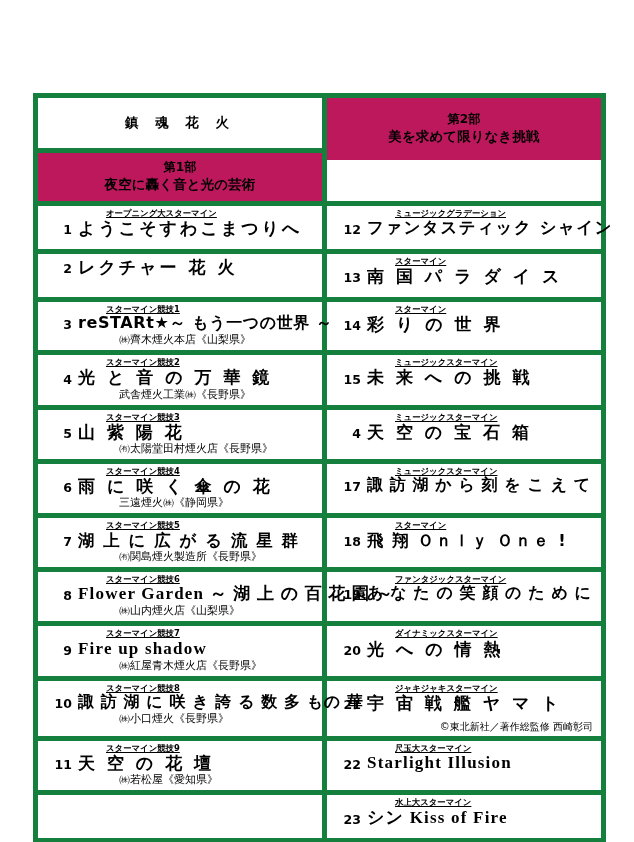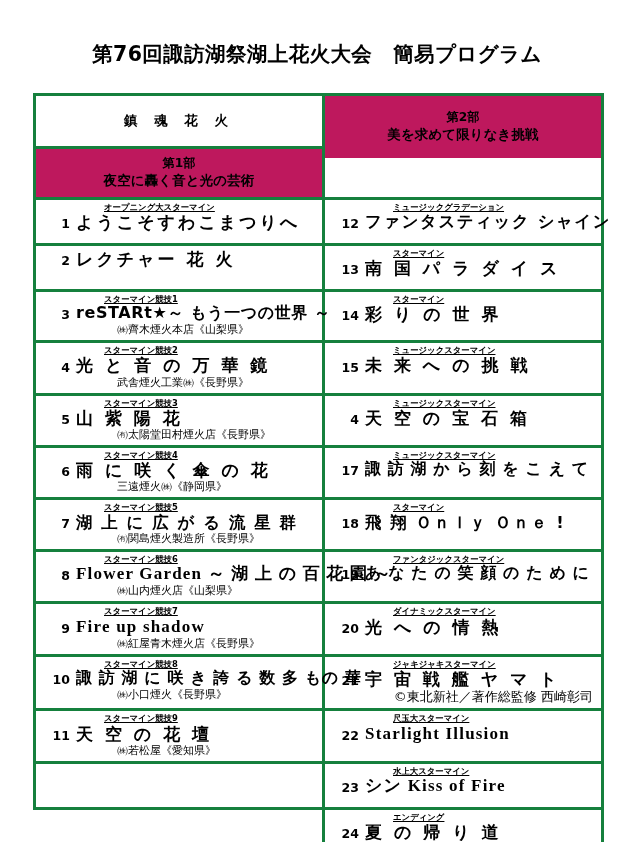--- a/index.html
+++ b/index.html
@@ -31,21 +31,21 @@
   }
   .program-table {
     position: absolute;
     left: 33px;
     top: 93px;
     width: 568px;
     border-collapse: collapse;
     table-layout: fixed;
   }
   .program-table td {
-    border: 3px solid #15803d;
+    border: 5px solid #15803d;
     padding: 0;
     vertical-align: top;
   }
   .col-left  { width: 289px; }
   .col-right { width: 279px; }
 
   
   .band {
     text-align: center;
     font-weight: bold;
@@ -121,34 +121,33 @@
     font-size: 16px;
   }
   .entry-company {
     font-size: 11px;
     margin-left: 81px;
     margin-top: 1px;
     line-height: 1.1;
     white-space: nowrap;
   }
   .entry-credit {
-    font-size: 13px;
+    font-size: 10px;
     text-align: right;
-    margin-top: 1px;
+    margin-top: 8px;
     padding-right: 4px;
     line-height: 1.1;
     white-space: nowrap;
   }
 </style>
 </head>
 <body>
 
 <div class="page">
 
-  <div class="doc-title">第76回諏訪湖祭湖上花火大会　簡易プログラム</div>
 
   <table class="program-table">
     <colgroup>
       <col class="col-left">
       <col class="col-right">
     </colgroup>
     <tbody>
 
       <tr>
         <td>

